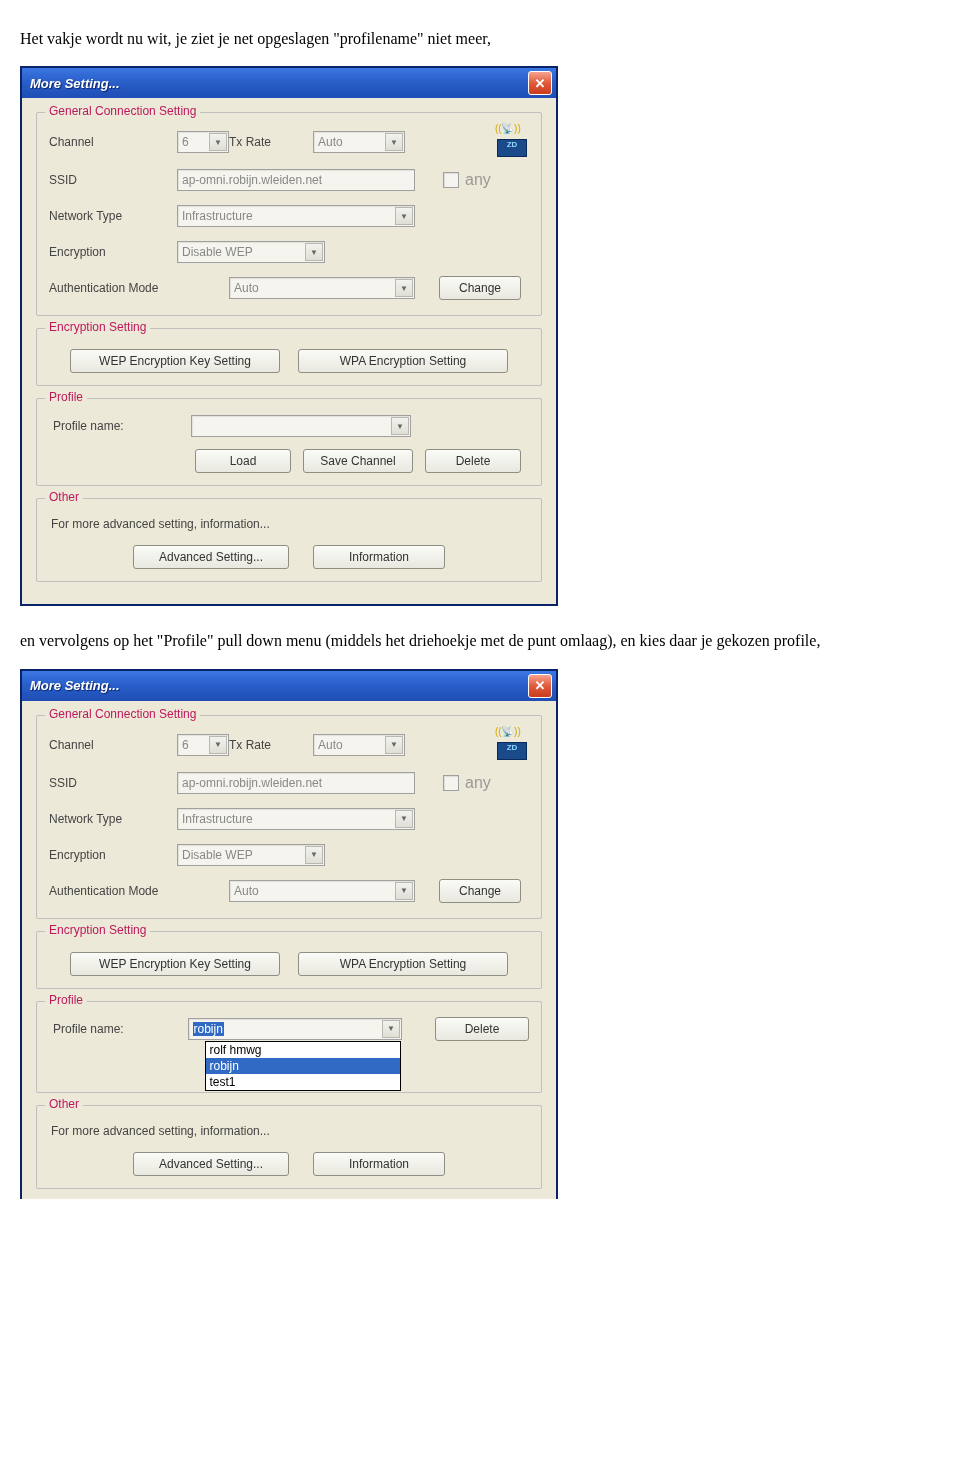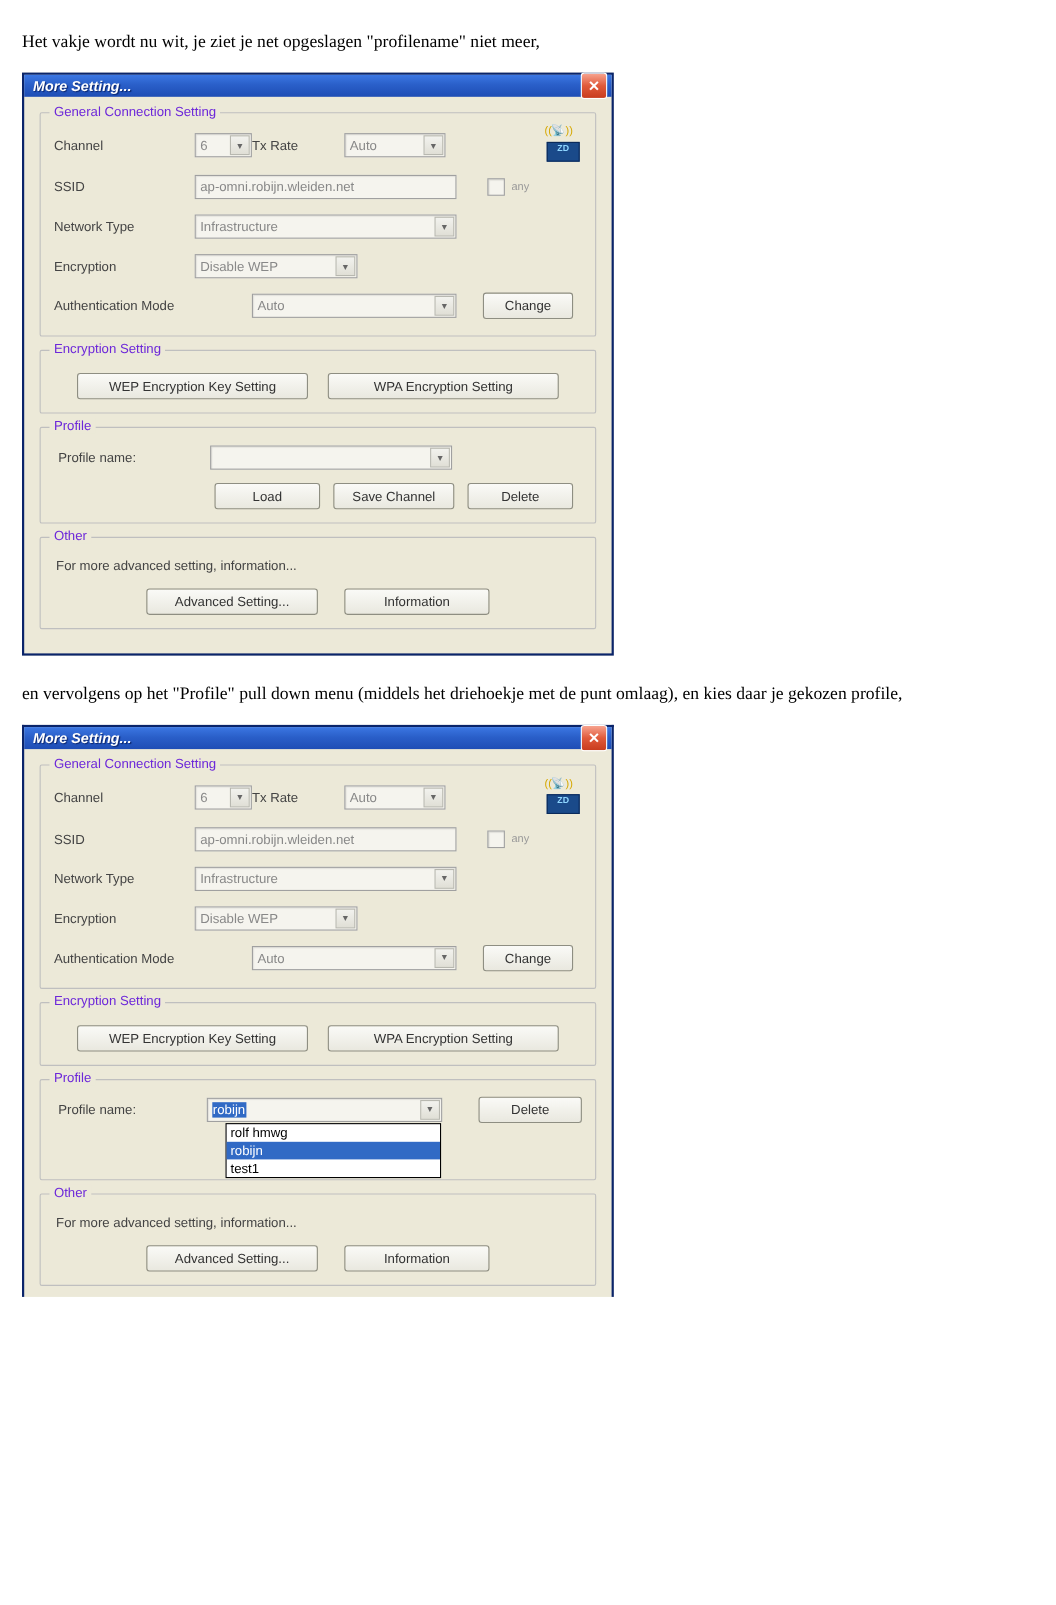--- a/index.html
+++ b/index.html
@@ -1,29 +1,29 @@
 <!DOCTYPE html>
 <html><head>
 <meta charset="utf-8">
 <style>
 body{margin:0;padding:20px;background:#fff;font-family:Tahoma,Arial,sans-serif;font-size:14px;color:#000;width:920px}
 .doc-text{font-family:'Times New Roman',serif;font-size:16px;margin:8px 0 16px 0;line-height:1.4}
 .dialog{width:534px;border:2px solid #0a246a;background:#ece9d8;margin-bottom:24px}
-.titlebar{height:20px;background:linear-gradient(180deg,#3b77e3 0%,#2a5fc9 45%,#1e4db5 100%);display:flex;align-items:center;justify-content:space-between;padding:0 4px 0 8px}
+.titlebar{height:30px;background:linear-gradient(180deg,#3b77e3 0%,#2a5fc9 45%,#1e4db5 100%);display:flex;align-items:center;justify-content:space-between;padding:0 4px 0 8px}
 .titlebar-text{color:#fff;font-weight:bold;font-size:13px;font-style:italic;text-shadow:1px 1px 1px #0a246a}
 .close-btn{width:22px;height:22px;background:linear-gradient(180deg,#f7a38f 0%,#e05a3b 50%,#c93c1e 100%);border:1px solid #fff;border-radius:3px;display:flex;align-items:center;justify-content:center;color:#fff;font-weight:bold;font-size:13px;cursor:pointer}
 .dialog-body{padding:14px 14px 10px 14px}
 .group{border:1px solid #bfbfbf;border-radius:2px;margin-bottom:12px;position:relative;padding:14px 12px 12px 12px;background:#ece9d8}
-.group-title{position:absolute;top:-9px;left:8px;background:#ece9d8;padding:0 4px;font-size:12px;color:#6d28d9}
+.group-title{position:absolute;top:-9px;left:8px;background:#ece9d8;padding:0 4px;font-size:12px;color:#be185d}
 .row{display:flex;align-items:center;margin-bottom:10px;min-height:26px}
 .label{font-size:12px;color:#444;padding-right:8px}
 .select,.input{height:22px;background:#f5f4ee;border:1px solid #a0a0a0;box-shadow:inset 1px 1px 1px rgba(0,0,0,.08);display:flex;align-items:center;padding:0 4px;font-size:12px;color:#888;position:relative;box-sizing:border-box}
 .select .arrow{position:absolute;right:1px;top:1px;width:18px;height:18px;background:linear-gradient(180deg,#f2f2ee 0%,#e0dfd6 100%);border:1px solid #b8b8b0;display:flex;align-items:center;justify-content:center;font-size:8px;color:#666;box-sizing:border-box}
 .checkbox{width:14px;height:14px;border:1px solid #a0a0a0;background:#f5f4ee;box-shadow:inset 1px 1px 1px rgba(0,0,0,.1);margin-right:6px;flex-shrink:0}
-.cblabel{font-size:10px;color:#999}
+.cblabel{font-size:16px;color:#999}
 .btn{height:24px;background:linear-gradient(180deg,#fafaf7 0%,#e9e8df 100%);border:1px solid #8e8e82;border-radius:3px;font-size:12px;color:#333;display:flex;align-items:center;justify-content:center;padding:0 10px;cursor:pointer;box-sizing:border-box}
 .wifi-icon{width:36px;height:30px;position:relative}
 .wifi-icon::before{content:"((📡))";font-size:10px;color:#d6a800;position:absolute;top:-4px;left:2px}
 .wifi-icon .device{position:absolute;bottom:0;left:4px;width:28px;height:16px;background:#1a4a8a;border:1px solid #0a2a5a;color:#8fd6ff;font-size:8px;text-align:center;line-height:10px;font-weight:bold}
 .btn-row{display:flex;gap:18px;justify-content:center;margin-top:6px}
 .info-text{font-size:12px;color:#444;margin:4px 0 14px 2px}
 .dropdown-open{position:relative}
 .dropdown-list{position:absolute;top:22px;left:16px;right:0;background:#fff;border:1px solid #000;z-index:10}
 .dropdown-item{font-size:12px;padding:1px 4px;color:#000}
 .dropdown-item.selected{background:#316ac5;color:#fff}

